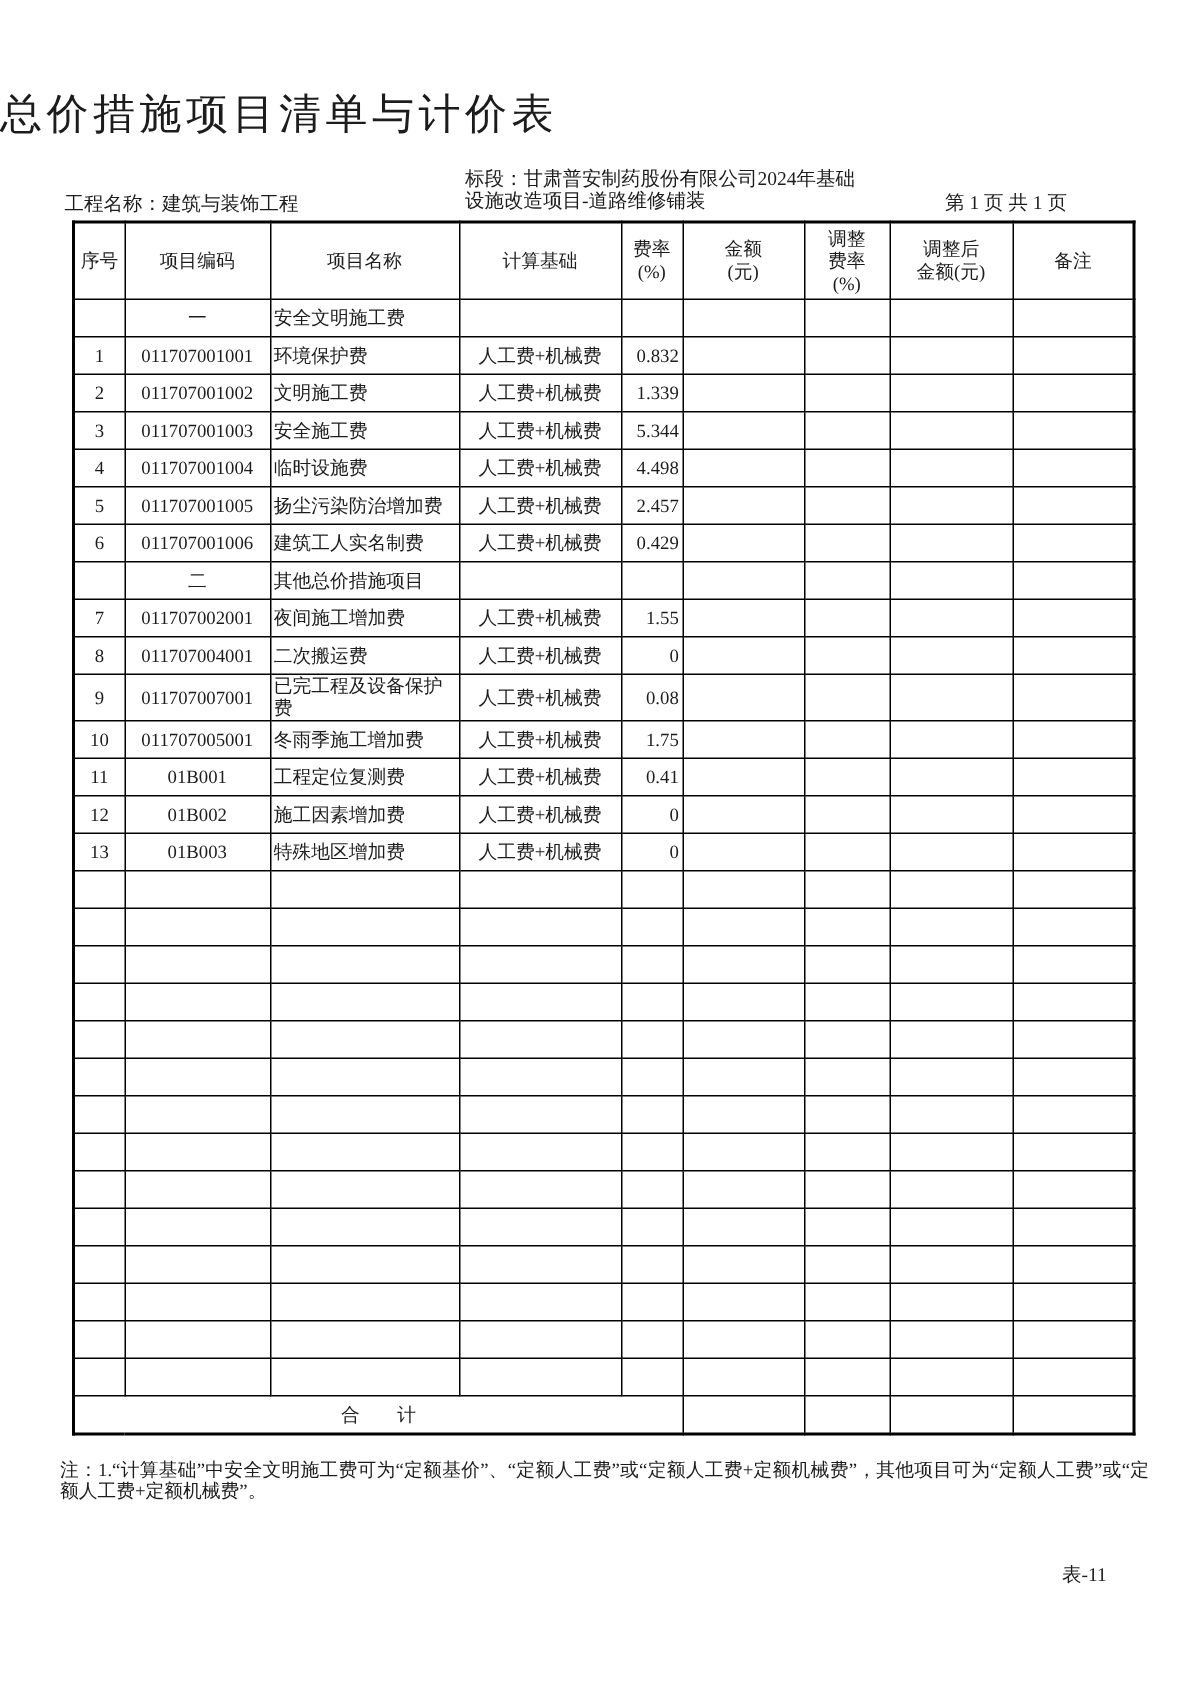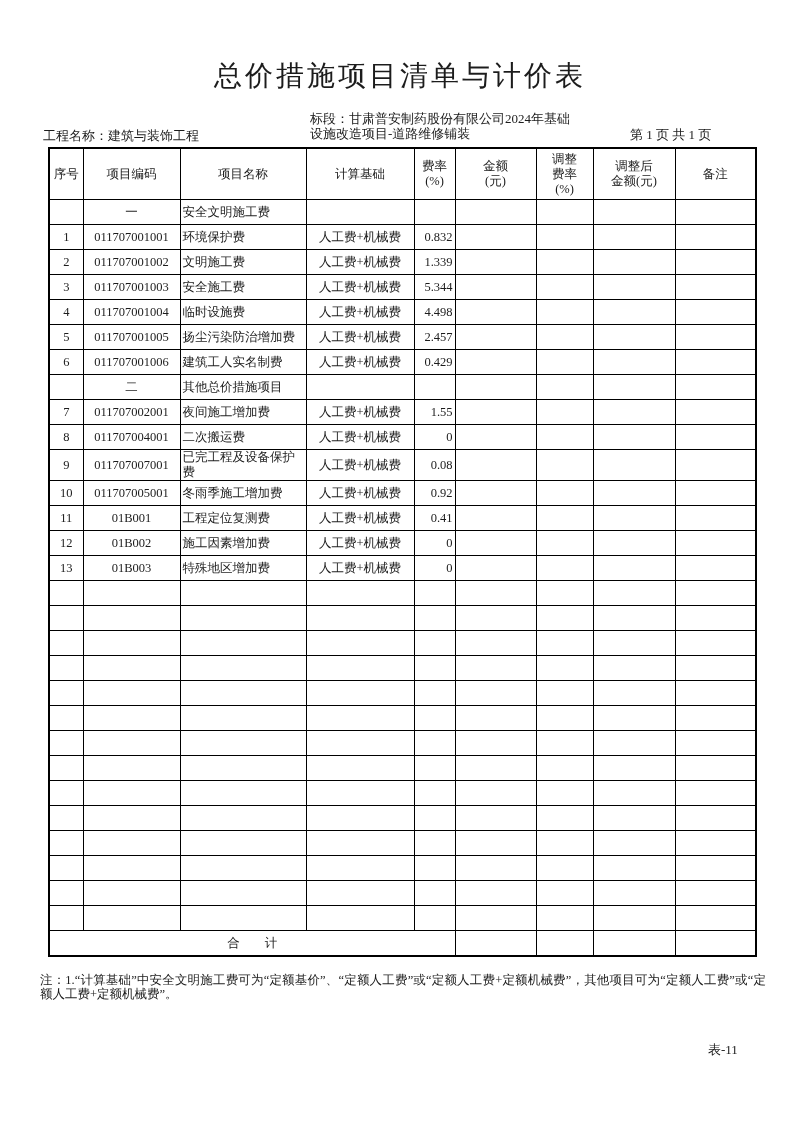--- a/index.html
+++ b/index.html
@@ -3,21 +3,21 @@
 <meta charset="utf-8">
 <style>
   html,body { margin:0; padding:0; background:#ffffff; }
   .page {
     position:relative; width:800px; height:1128px; background:#ffffff;
     font-family:"Liberation Serif","DejaVu Serif",serif; color:#1c1c1c;
     overflow:hidden;
   }
   .title {
     position:absolute; top:57px; left:0; width:100%;
-    text-align:center; font-size:28px; font-weight:500; letter-spacing:3px;
+    text-align:left; font-size:28px; font-weight:500; letter-spacing:3px;
   }
   .meta-left  { position:absolute; left:43px;  top:127px; font-size:13px; white-space:nowrap; }
   .meta-center{ position:absolute; left:310px; top:111px; font-size:13px; line-height:15px; }
   .meta-right { position:absolute; left:630px; top:126px; font-size:13px; white-space:nowrap; }
 
   .table-wrap { position:absolute; left:48px; top:147px; }
   table.main {
     border-collapse:collapse; table-layout:fixed; width:707px;
     border:2px solid #000;
   }
@@ -210,21 +210,21 @@
             <td class="c-amount"></td>
             <td class="c-adjrate"></td>
             <td class="c-adjamount"></td>
             <td class="c-note"></td>
           </tr>
           <tr>
             <td class="c-seq">10</td>
             <td class="c-code">011707005001</td>
             <td class="c-name">冬雨季施工增加费</td>
             <td class="c-basis">人工费+机械费</td>
-            <td class="c-rate">0.92</td>
+            <td class="c-rate">1.75</td>
             <td class="c-amount"></td>
             <td class="c-adjrate"></td>
             <td class="c-adjamount"></td>
             <td class="c-note"></td>
           </tr>
           <tr>
             <td class="c-seq">11</td>
             <td class="c-code">01B001</td>
             <td class="c-name">工程定位复测费</td>
             <td class="c-basis">人工费+机械费</td>

